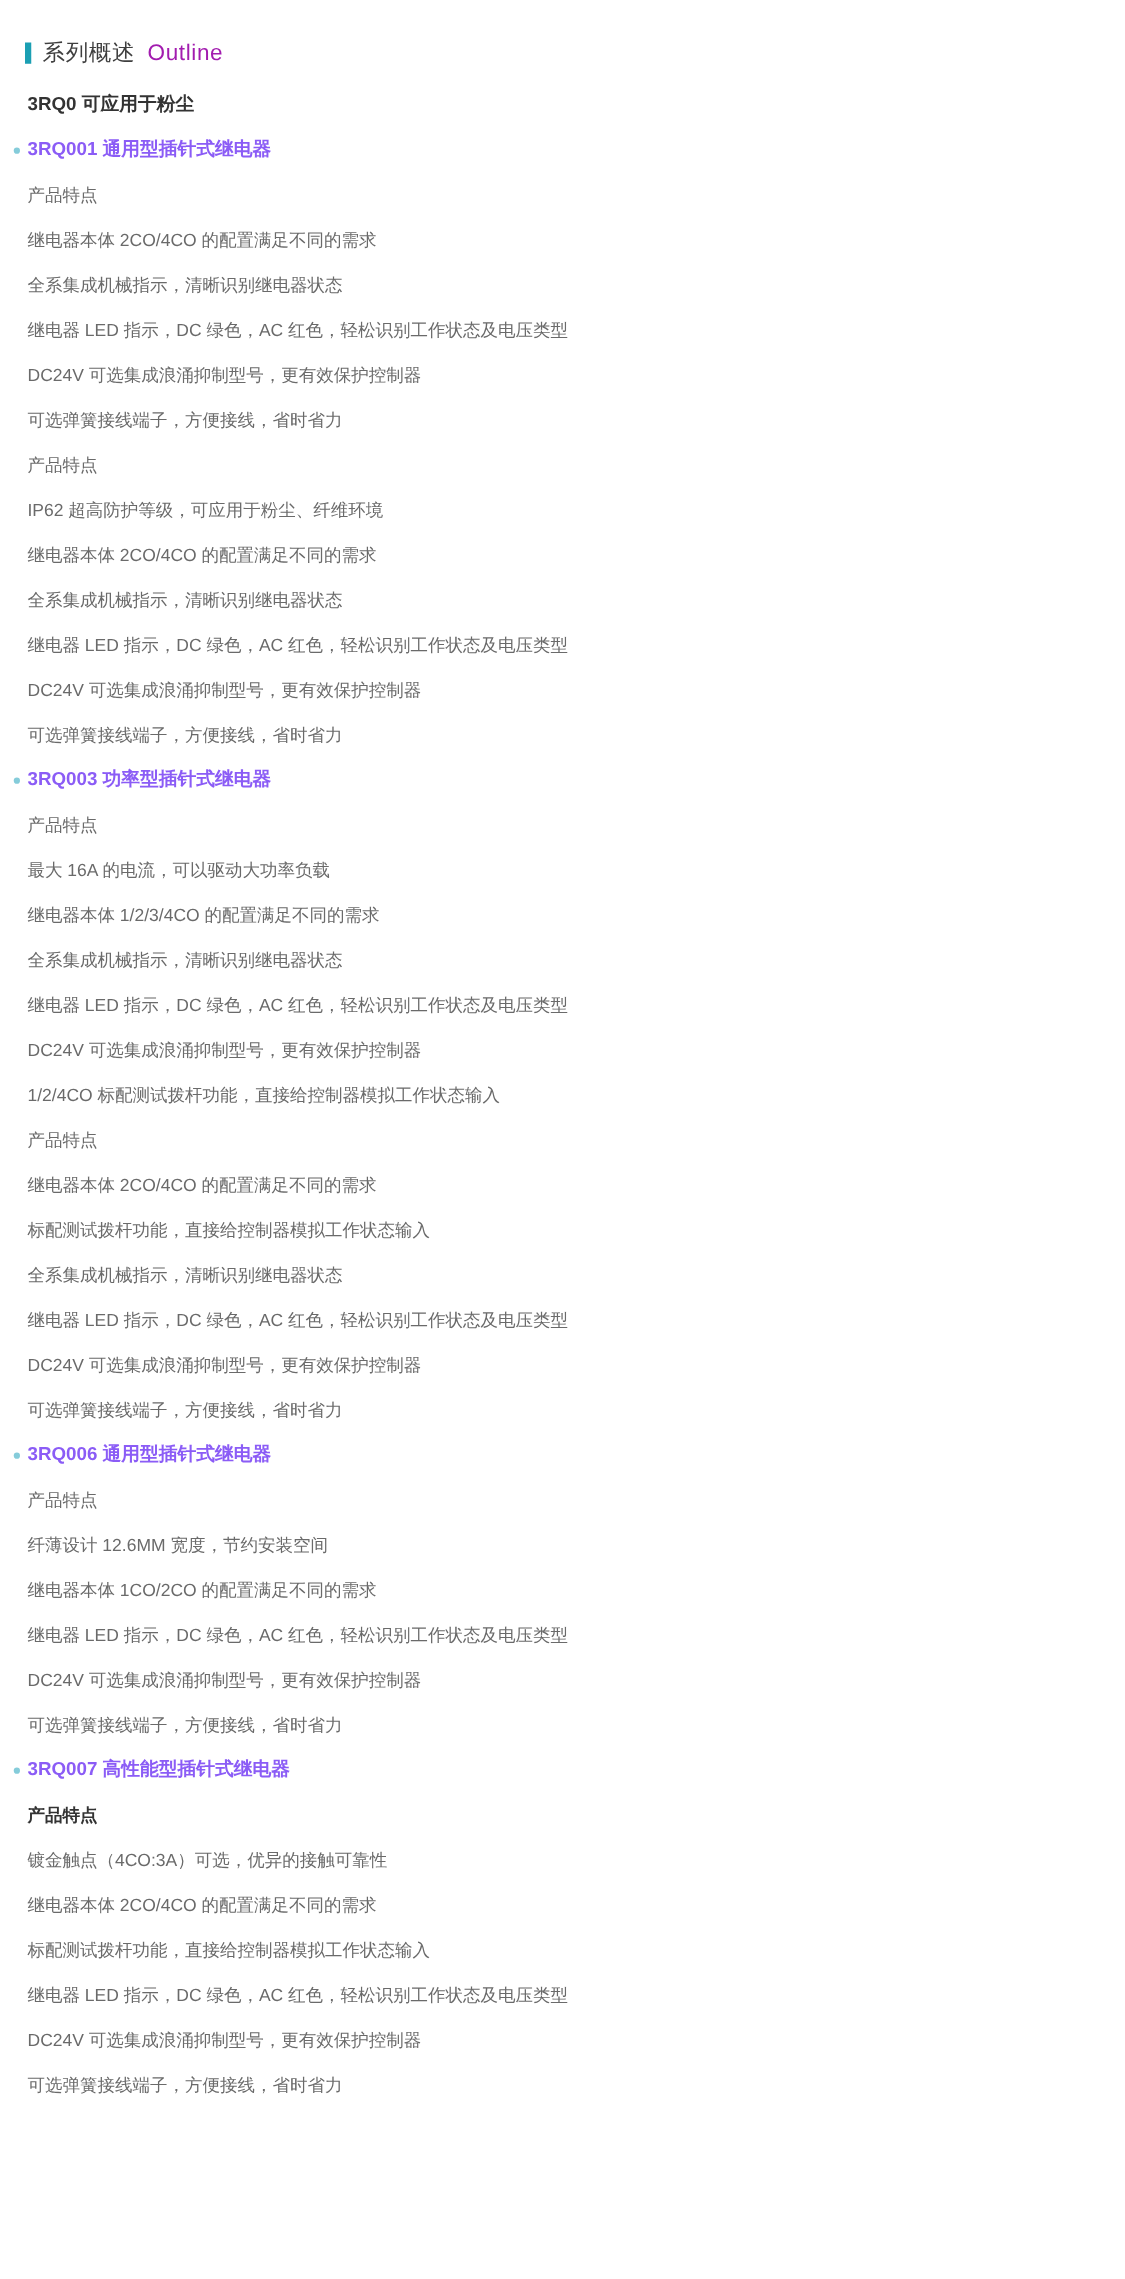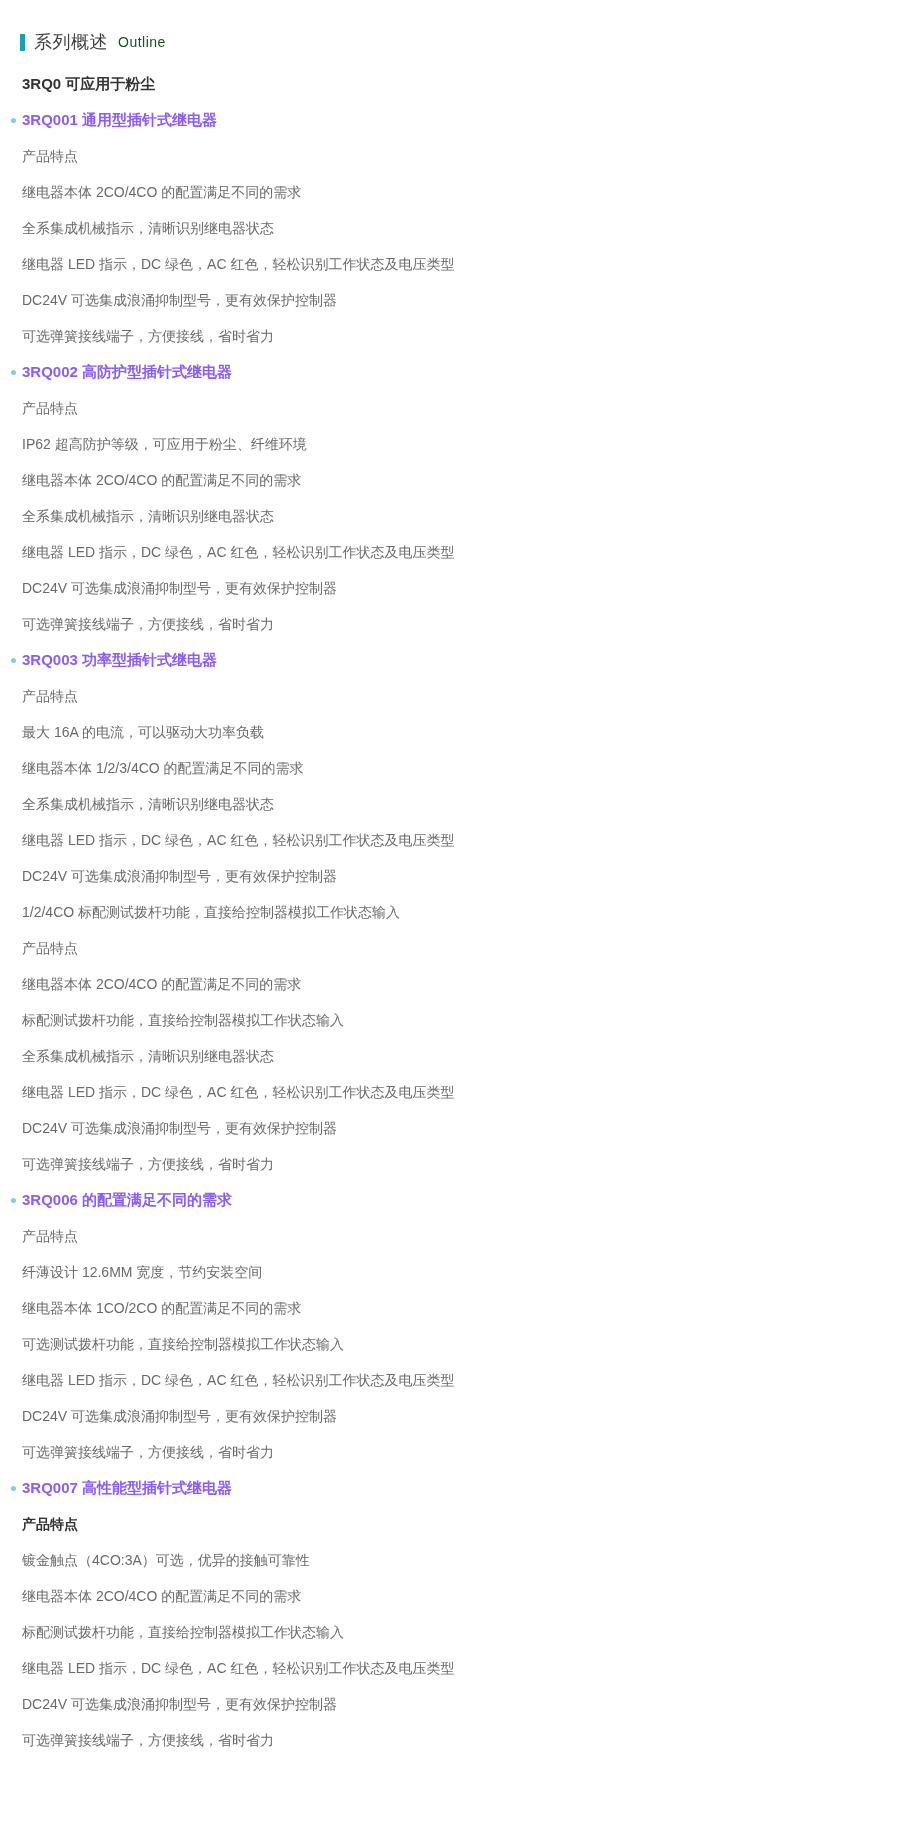--- a/index.html
+++ b/index.html
@@ -28,22 +28,22 @@
     background: #1b9fb3;
     margin-right: 9px;
     flex: 0 0 auto;
   }
   .title-zh {
     font-size: 18px;
     color: #3f3f3f;
     letter-spacing: 0.5px;
   }
   .title-en {
-    font-size: 14px;
-    color: #14532d;
+    font-size: 18px;
+    color: #a21caf;
     margin-left: 10px;
     letter-spacing: 0.5px;
   }
   
   .series-title {
     font-size: 15px;
     font-weight: bold;
     color: #333333;
     line-height: 20px;
     margin: 0 0 16px 2px;
@@ -99,24 +99,20 @@
     </div>
     <div class="row">产品特点</div>
     <div class="row">继电器本体 2CO/4CO 的配置满足不同的需求</div>
     <div class="row">全系集成机械指示，清晰识别继电器状态</div>
     <div class="row">继电器 LED 指示，DC 绿色，AC 红色，轻松识别工作状态及电压类型</div>
     <div class="row">DC24V 可选集成浪涌抑制型号，更有效保护控制器</div>
     <div class="row">可选弹簧接线端子，方便接线，省时省力</div>
   </div>
 
   <div>
-    <div class="section-heading">
-      <span class="bullet-dot"></span>
-      <span>3RQ002 高防护型插针式继电器</span>
-    </div>
     <div class="row">产品特点</div>
     <div class="row">IP62 超高防护等级，可应用于粉尘、纤维环境</div>
     <div class="row">继电器本体 2CO/4CO 的配置满足不同的需求</div>
     <div class="row">全系集成机械指示，清晰识别继电器状态</div>
     <div class="row">继电器 LED 指示，DC 绿色，AC 红色，轻松识别工作状态及电压类型</div>
     <div class="row">DC24V 可选集成浪涌抑制型号，更有效保护控制器</div>
     <div class="row">可选弹簧接线端子，方便接线，省时省力</div>
   </div>
 
   <div>
@@ -139,26 +135,25 @@
     <div class="row">标配测试拨杆功能，直接给控制器模拟工作状态输入</div>
     <div class="row">全系集成机械指示，清晰识别继电器状态</div>
     <div class="row">继电器 LED 指示，DC 绿色，AC 红色，轻松识别工作状态及电压类型</div>
     <div class="row">DC24V 可选集成浪涌抑制型号，更有效保护控制器</div>
     <div class="row">可选弹簧接线端子，方便接线，省时省力</div>
   </div>
 
   <div>
     <div class="section-heading">
       <span class="bullet-dot"></span>
-      <span>3RQ006 的配置满足不同的需求</span>
+      <span>3RQ006 通用型插针式继电器</span>
     </div>
     <div class="row">产品特点</div>
     <div class="row">纤薄设计 12.6MM 宽度，节约安装空间</div>
     <div class="row">继电器本体 1CO/2CO 的配置满足不同的需求</div>
-    <div class="row">可选测试拨杆功能，直接给控制器模拟工作状态输入</div>
     <div class="row">继电器 LED 指示，DC 绿色，AC 红色，轻松识别工作状态及电压类型</div>
     <div class="row">DC24V 可选集成浪涌抑制型号，更有效保护控制器</div>
     <div class="row">可选弹簧接线端子，方便接线，省时省力</div>
   </div>
 
   <div>
     <div class="section-heading">
       <span class="bullet-dot"></span>
       <span>3RQ007 高性能型插针式继电器</span>
     </div>

